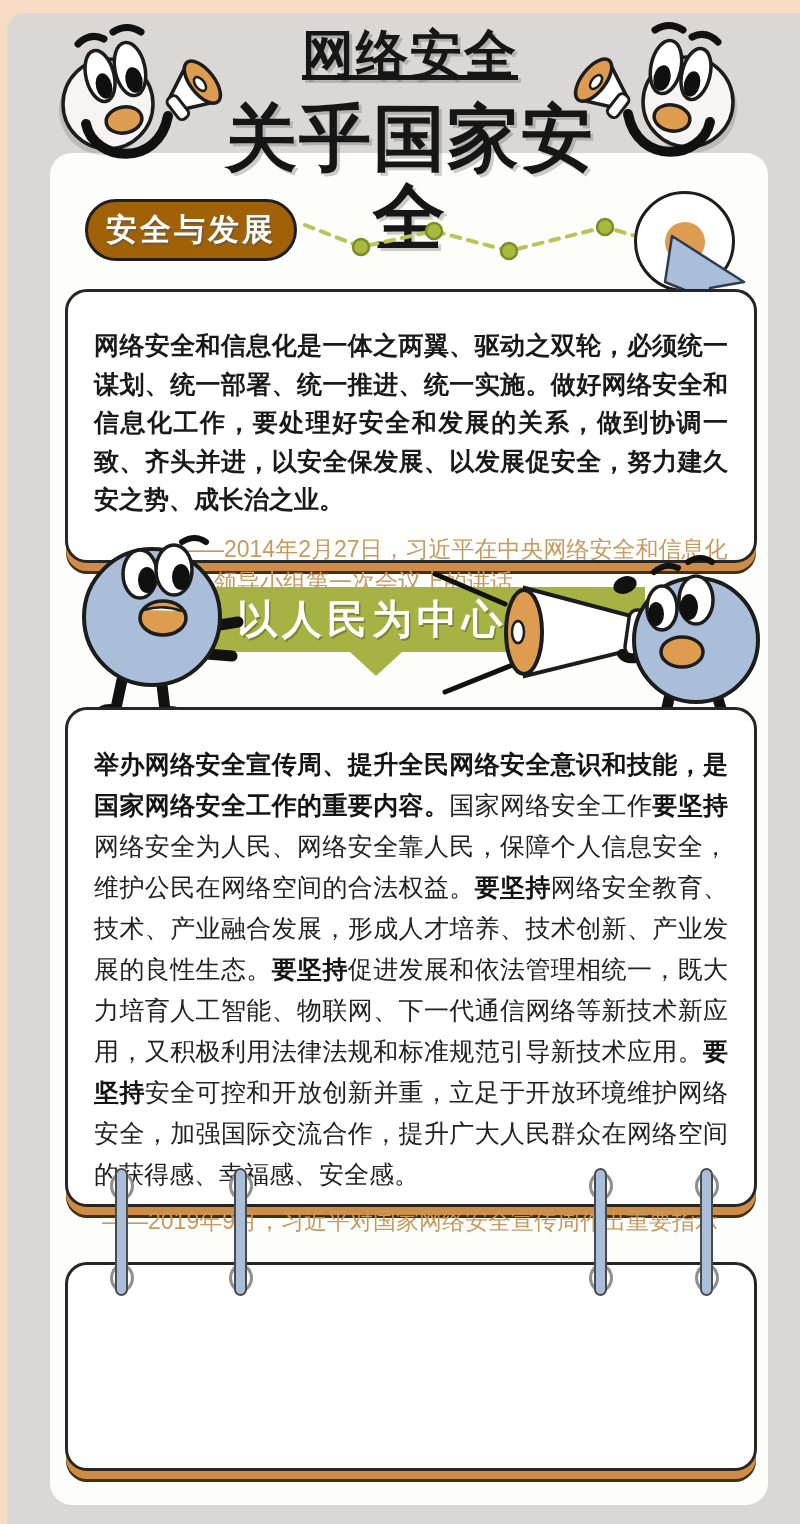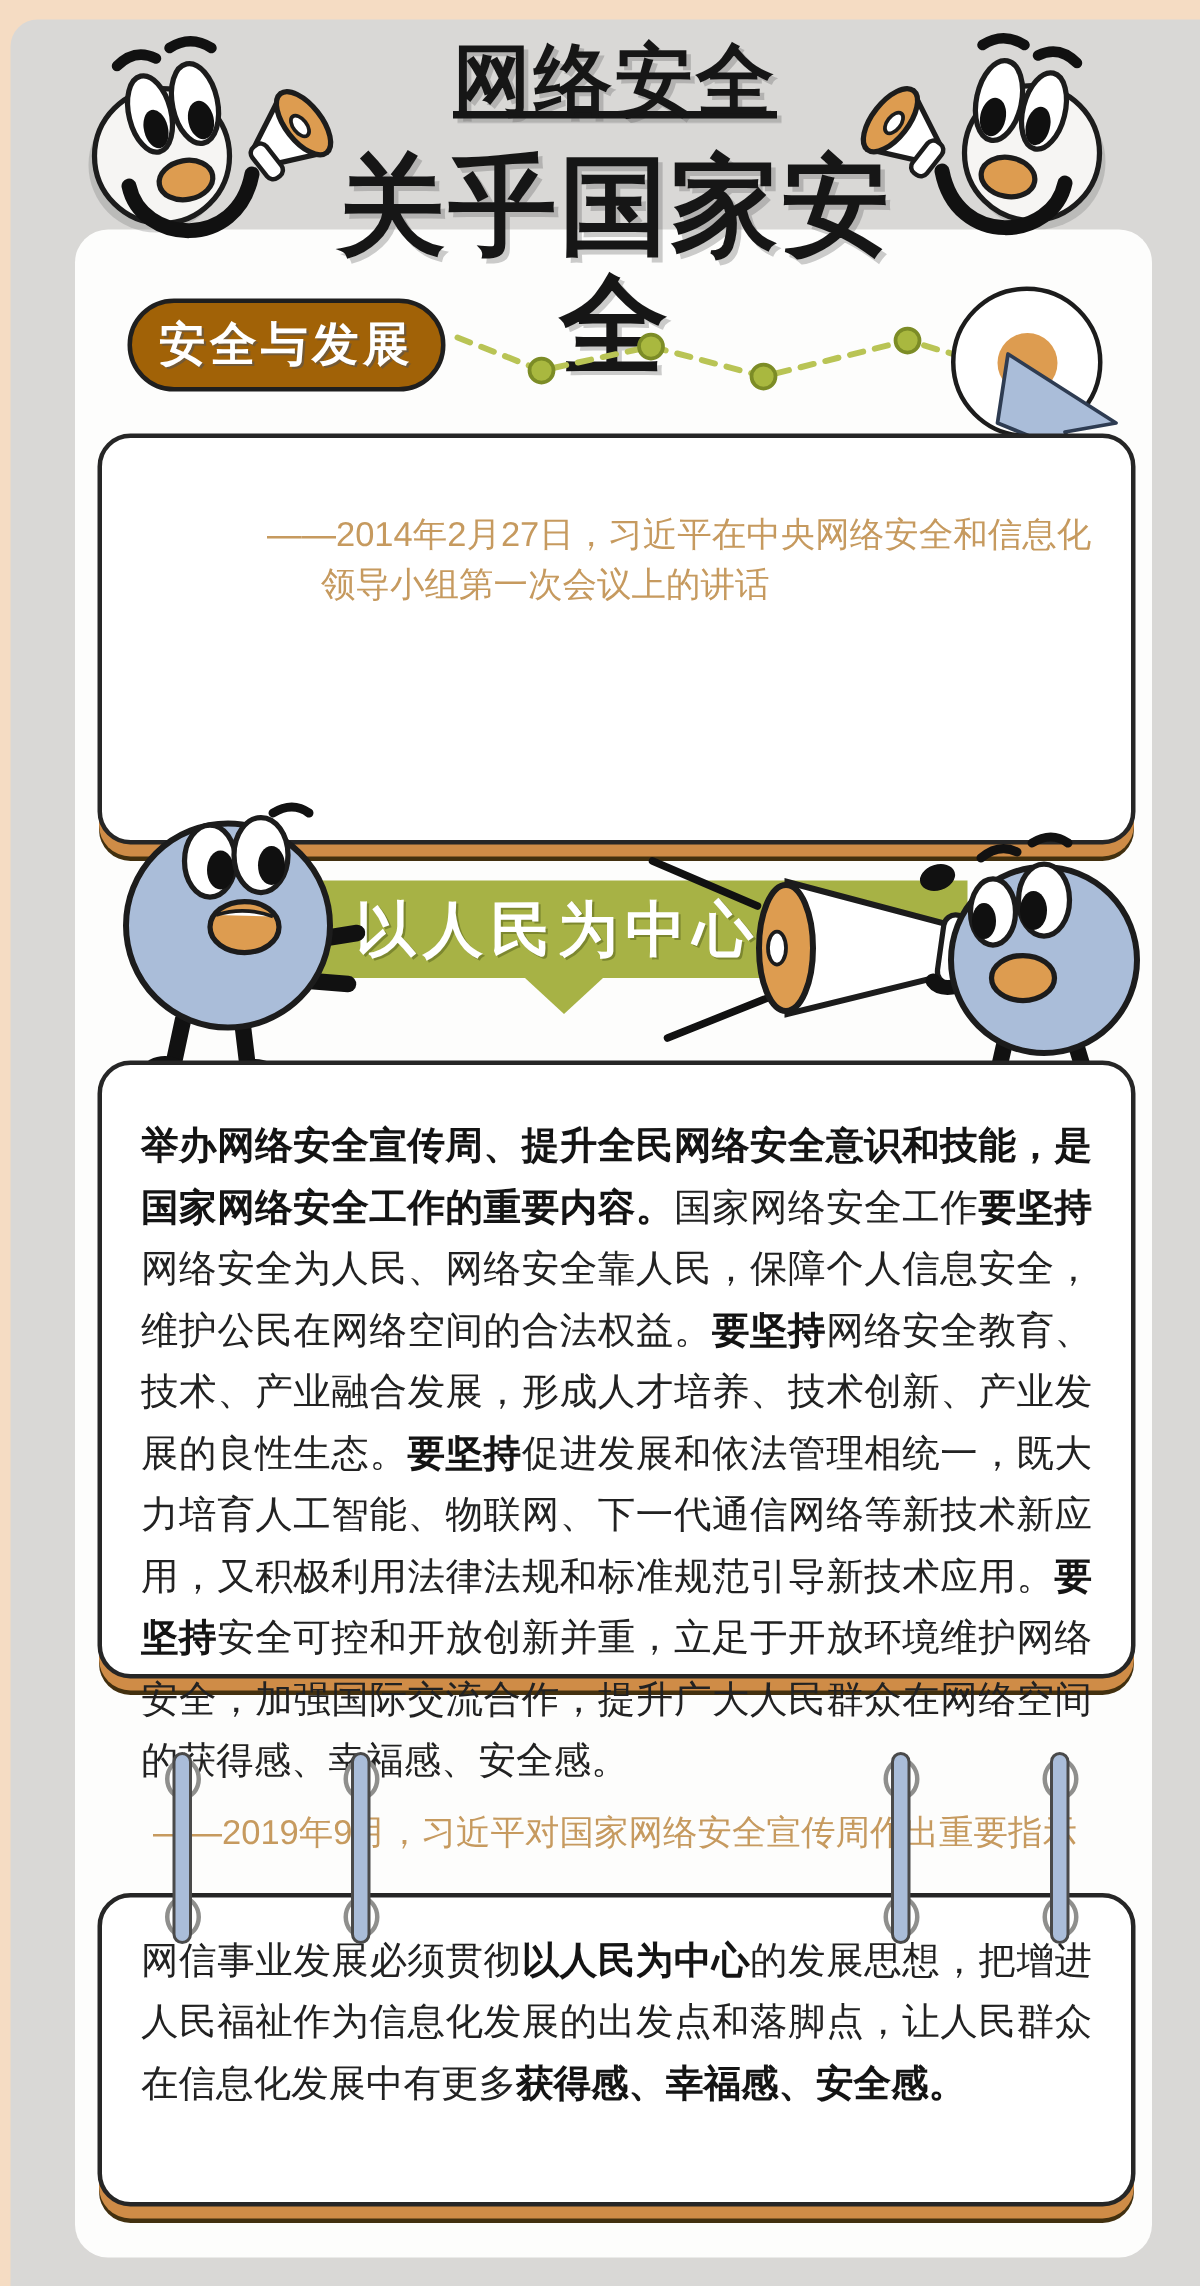--- a/index.html
+++ b/index.html
@@ -49,21 +49,21 @@
   }
   .cursor{position:absolute; left:650px; top:228px;}
   
   .quote-box{
     position:absolute; left:65px; width:692px; box-sizing:border-box;
     background:#ffffff; border:3.5px solid #262626; border-radius:22px;
     box-shadow:0 9px 0 -1px #cf8c47, 0 12px 0 -1px #42300f;
     padding:28px 26px 10px 26px;
   }
   .box1{top:289px; height:274px; padding-top:34px;}
-  .box2{top:707px; height:412px; padding-top:34px;}
+  .box2{top:707px; height:500px; padding-top:34px;}
   .box3{top:1262px; height:209px; padding-top:22px;}
   .quote{
     font-size:25px; line-height:38.5px; text-align:justify; color:#222222;
   }
   .quote.bold-all{font-weight:700; color:#191919;}
   .box2 .quote, .box3 .quote{line-height:41px;}
   .quote b{font-weight:800; color:#141414;}
   .attribution{
     color:#c69a5f; font-size:23px; line-height:33px; margin-top:14px;
     padding-left:120px; text-indent:-36px; text-align:left;
@@ -161,20 +161,21 @@
   </svg>
 
   <div class="target-circle">
     <div class="target-dot"></div>
   </div>
   <svg class="cursor" width="112" height="100" viewBox="0 0 112 100">
     <polygon points="22,8 94,54 60,60 76,92 57,99 42,65 15,54" fill="#aabdd9" stroke="#2e3c52" stroke-width="2.5" stroke-linejoin="round"></polygon>
   </svg>
 
   <div class="quote-box box1">
+    <div class="quote bold-all">网络安全和信息化是一体之两翼、驱动之双轮，必须统一谋划、统一部署、统一推进、统一实施。做好网络安全和信息化工作，要处理好安全和发展的关系，做到协调一致、齐头并进，以安全保发展、以发展促安全，努力建久安之势、成长治之业。</div>
     <div class="attribution">——2014年2月27日，习近平在中央网络安全和信息化领导小组第一次会议上的讲话</div>
   </div>
 
   <div class="banner">以人民为中心</div>
   <div class="banner-notch"></div>
 
   <svg class="mascot-mid left" width="175" height="192" viewBox="0 0 175 192">
     <path d="M118 100 L 168 92" stroke="#111111" stroke-width="11" stroke-linecap="round"></path>
     <path d="M112 122 L 162 126" stroke="#111111" stroke-width="11" stroke-linecap="round"></path>
     <path d="M52 150 L 46 178" stroke="#111111" stroke-width="11" stroke-linecap="round"></path>
@@ -237,15 +238,14 @@
     <div class="hole bottom"></div>
     <div class="capsule"></div>
   </div>
   <div class="ring" style="left:700px">
     <div class="hole top"></div>
     <div class="hole bottom"></div>
     <div class="capsule"></div>
   </div>
 
   <div class="quote-box box3">
-    <div class="quote"><span>网信事业发展必须贯彻</span><b>以人民为中心</b><span>的发展思想，把增进人民福祉作为信息化发展的出发点和落脚点，让人民群众在信息化发展中有更多</span><b>获得感、幸福感、安全感。</b></div>
   </div>
 </div>
 
 </body></html>

